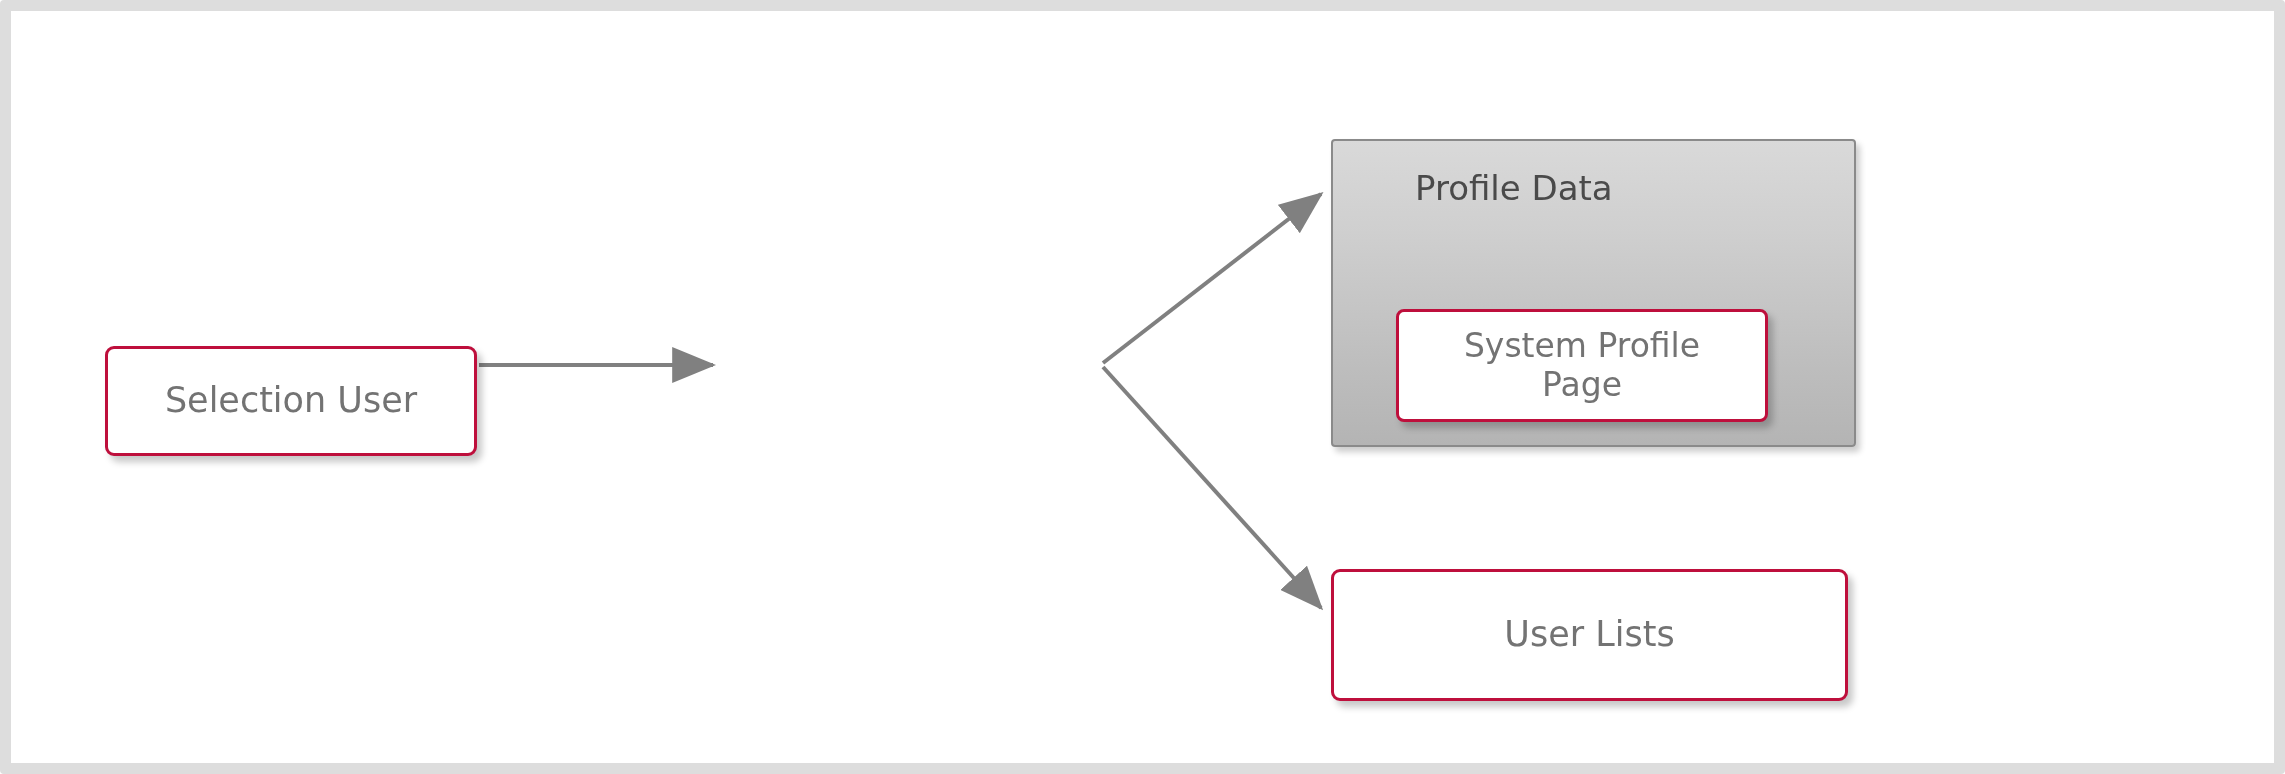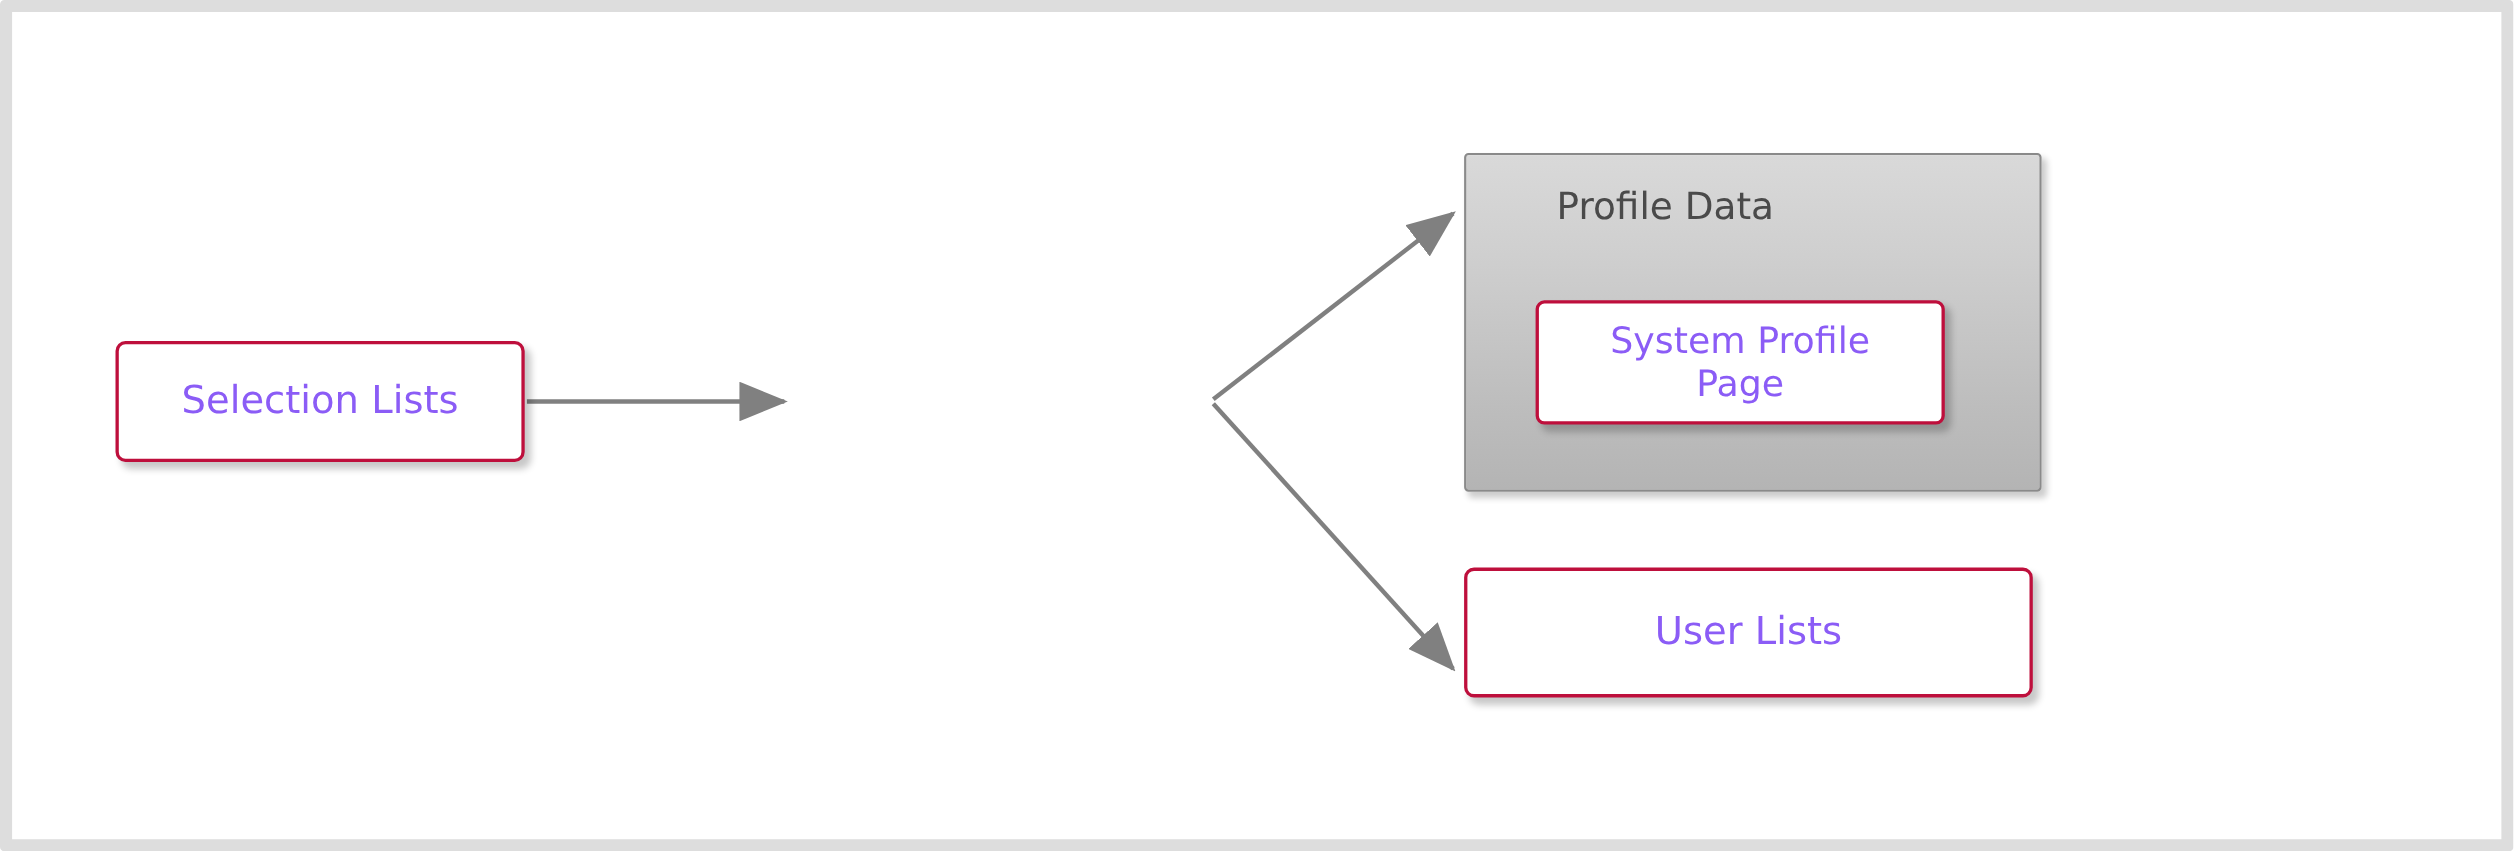--- a/index.html
+++ b/index.html
@@ -39,45 +39,46 @@
   .node {
     position: absolute;
     box-sizing: border-box;
     background: #ffffff;
     border: 3px solid #be0f3c;
     border-radius: 9px;
     display: flex;
     align-items: center;
     justify-content: center;
     text-align: center;
-    color: #8b5cf6;
+    color: #737373;
     box-shadow: 5px 6px 7px rgba(0,0,0,0.22);
     z-index: 3;
+    margin-top: 36px;
   }
   .node-label {
     display: block;
     line-height: 1.18;
     padding: 0 10px;
     white-space: pre-line;
   }
 
   
   #node-selection-lists {
     left: 94px;  top: 299px;
     width: 372px; height: 110px;
     font-size: 35px;
   }
   #node-personal-identifiers {
     left: 712px; top: 297px;
     width: 378px; height: 112px;
     font-size: 35px;
   }
   #node-user-lists {
-    left: 1320px; top: 505px;
-    width: 517px; height: 118px;
+    left: 1320px; top: 522px;
+    width: 517px; height: 132px;
     font-size: 35px;
   }
 
   
   #group-profile-data {
     position: absolute;
     left: 1320px; top: 128px;
     width: 525px; height: 308px;
     box-sizing: border-box;
     background: linear-gradient(to bottom, #d9d9d9 0%, #cfcfcf 30%, #bdbdbd 75%, #b4b4b4 100%);
@@ -118,21 +119,21 @@
     <line x1="1092" y1="352" x2="1310" y2="183" stroke="#808080" stroke-width="4" marker-end="url(#arrowhead)"></line>
 
     <line x1="1092" y1="356" x2="1310" y2="597" stroke="#808080" stroke-width="4" marker-end="url(#arrowhead)"></line>
   </svg>
 
   <div id="group-profile-data">
     <div id="group-profile-data-title">Profile Data</div>
   </div>
 
   <div class="node" id="node-selection-lists">
-    <span class="node-label">Selection Lists</span>
+    <span class="node-label">Selection User</span>
   </div>
 
 
   <div class="node" id="node-system-profile-page">
     <span class="node-label">System Profile
 Page</span>
   </div>
 
   <div class="node" id="node-user-lists">
     <span class="node-label">User Lists</span>

